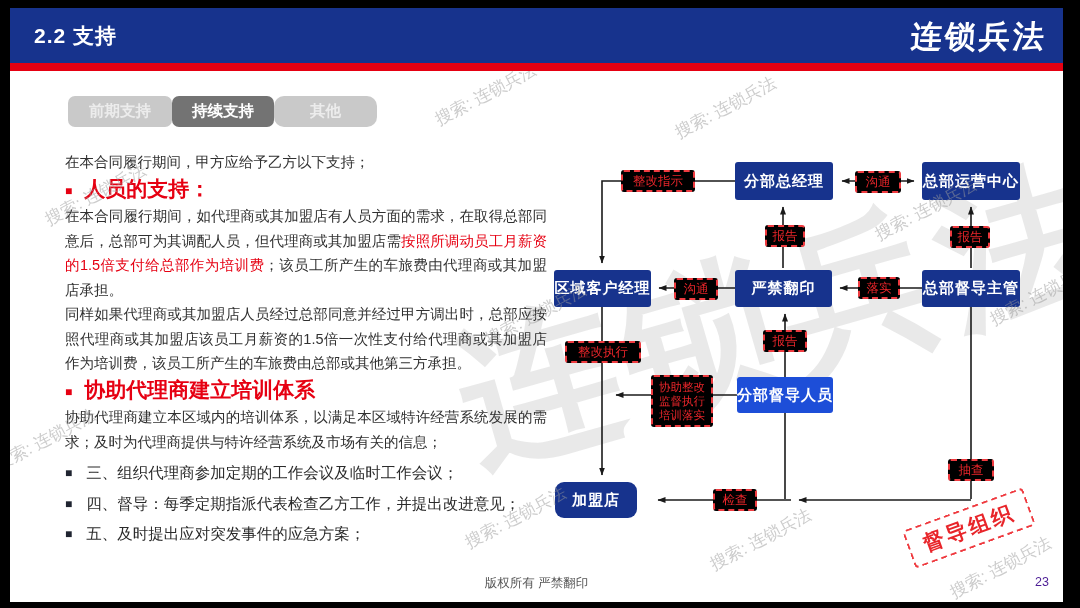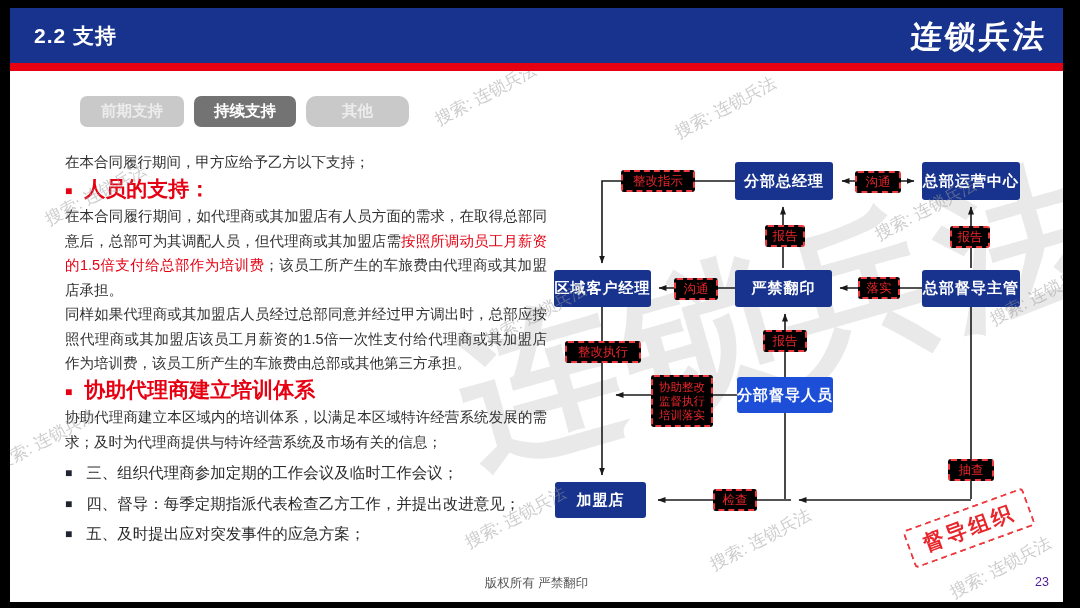--- a/index.html
+++ b/index.html
@@ -8,21 +8,21 @@
   #page { position:relative; width:1080px; height:608px; background:#000; overflow:hidden; }
   #slide { position:absolute; left:10px; top:8px; width:1053px; height:594px; background:#fff; overflow:hidden; }
 
   
   .header { position:absolute; left:0; top:0; width:100%; height:55px; background:#17338d; z-index:6; }
   .page-title { position:absolute; left:24px; top:14px; color:#fff; font-size:21px; font-weight:700; letter-spacing:1px; }
   .brand-logo { position:absolute; right:16px; top:8px; color:#fff; font-size:31px; font-weight:900; letter-spacing:3px; transform:skewX(-4deg); }
   .red-stripe { position:absolute; left:0; top:55px; width:100%; height:8px; background:#e60012; z-index:6; }
 
   
-  .tabs { position:absolute; left:70px; top:88px; display:flex; gap:10px; z-index:5; }
+  .tabs { position:absolute; left:58px; top:88px; display:flex; z-index:5; }
   .tab { height:31px; border-radius:7px; display:flex; align-items:center; justify-content:center;
          font-size:15.5px; background:#c9c9c9; color:#ececec; font-weight:600; cursor:default; }
   .tab.t1 { width:104px; } .tab.t2 { width:102px; } .tab.t3 { width:103px;border-radius:10px; }
   .tab.active { background:#737373; color:#fff; }
 
   
   .bodytext { position:absolute; left:55px; top:142px; width:482px; font-size:14.5px; line-height:24.5px; color:#303030; z-index:4; text-align:justify; }
   .bodytext .red { color:#e60012; }
   .h-red { color:#e60012; font-weight:700; font-size:21px; margin:2px 0 1px 0; }
   .h-red::before { content:"■"; color:#e60012; font-size:12px; margin-right:12px; vertical-align:1px; }
@@ -108,21 +108,21 @@
         <path d="M781 492 L648 492" marker-end="url(#arr)"></path>
       </g>
     </svg>
 
     <div class="node" style="left:725px; top:154px; width:98px; height:38px;">分部总经理</div>
     <div class="node" style="left:912px; top:154px; width:98px; height:38px;">总部运营中心</div>
     <div class="node" style="left:544px; top:262px; width:97px; height:37px;">区域客户经理</div>
     <div class="node" style="left:725px; top:262px; width:97px; height:37px;">严禁翻印</div>
     <div class="node" style="left:912px; top:262px; width:98px; height:37px;">总部督导主管</div>
     <div class="node red" style="left:727px; top:369px; width:96px; height:36px;">分部督导人员</div>
-    <div class="node" style="left:545px; top:474px; width:91px; height:36px;">加盟店</div>
+    <div class="node" style="left:545px; top:474px; width:82px; height:36px;border-radius:9px;">加盟店</div>
 
     <div class="rlabel" style="left:611px; top:162px; width:74px;">整改指示</div>
     <div class="rlabel" style="left:845px; top:163px; width:46px;">沟通</div>
     <div class="rlabel" style="left:755px; top:217px; width:40px;">报告</div>
     <div class="rlabel" style="left:940px; top:218px; width:40px;">报告</div>
     <div class="rlabel" style="left:664px; top:270px; width:44px;">沟通</div>
     <div class="rlabel" style="left:848px; top:269px; width:42px;">落实</div>
     <div class="rlabel" style="left:555px; top:333px; width:76px;">整改执行</div>
     <div class="rlabel" style="left:753px; top:322px; width:44px;">报告</div>
     <div class="rlabel multi" style="left:641px; top:367px; width:62px;">

